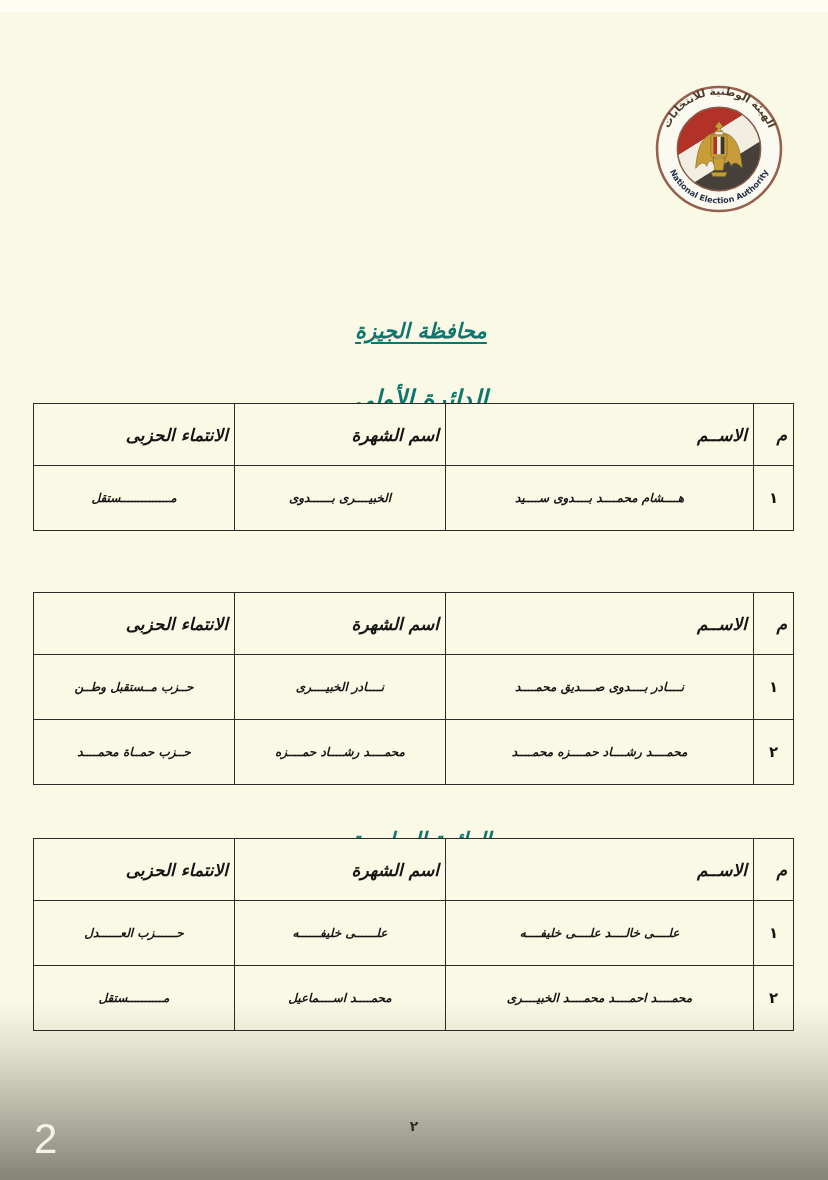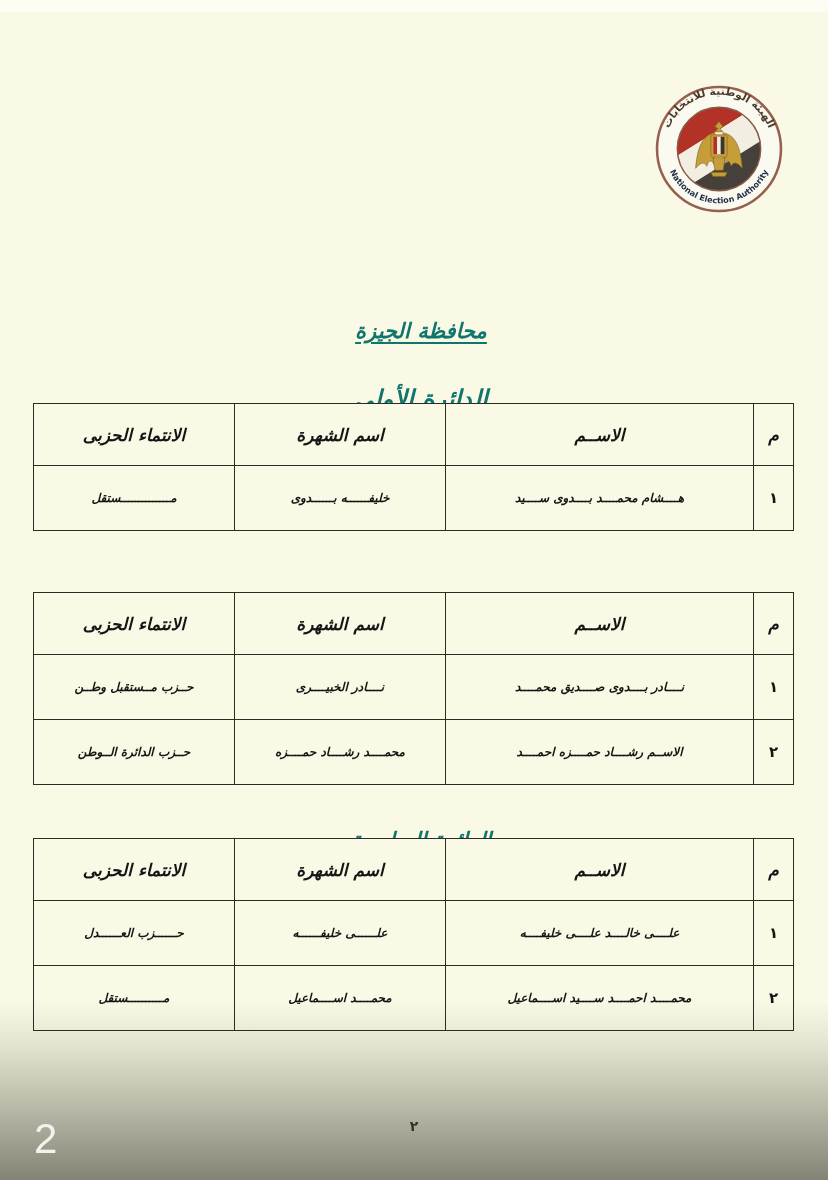--- a/index.html
+++ b/index.html
@@ -37,21 +37,21 @@
     background:#faf9e5;
   }
   .t1{top:403px;} .t2{top:592px;} .t3{top:838px;}
   .cand-table th,.cand-table td{
     border:1px solid #2b2b28;
     text-align:center;vertical-align:middle;
     font-weight:bold;font-style:italic;
     padding:2px 6px;
     overflow:hidden;white-space:nowrap;
   }
-  .cand-table th{height:57px;font-size:17px;}
+  .cand-table th{height:57px;font-size:17px;text-align:right;}
   .cand-table td{height:60px;font-size:12px;}
   .col-num{width:40px;} .col-name{width:308px;} .col-alias{width:211px;} .col-party{width:201px;}
   td.cell-num{font-size:15px;font-style:normal;}
   
   .shade{
     position:absolute;left:0;top:1000px;width:100%;height:180px;
     background:linear-gradient(to bottom,
       rgba(35,35,26,0) 0%,
       rgba(35,35,26,0.10) 25%,
       rgba(35,35,26,0.30) 60%,
@@ -126,21 +126,21 @@
     <tbody>
         <tr>
       <th>م</th>
       <th>الاســم</th>
       <th>اسم الشهرة</th>
       <th>الانتماء الحزبى</th>
     </tr>
     <tr>
       <td class="cell-num">١</td>
       <td>هــــشام محمــــد بــــدوى ســــيد</td>
-      <td>خليفــــــه بــــــدوى</td>
+      <td>الخبيــــرى بــــــدوى</td>
       <td>مــــــــــــــستقل</td>
     </tr>
   </tbody>
     </table>
 
   <table class="cand-table t2" dir="rtl">
     <colgroup>
         <col class="col-num">
         <col class="col-name">
         <col class="col-alias">
@@ -154,23 +154,23 @@
       <th>الانتماء الحزبى</th>
     </tr>
     <tr>
       <td class="cell-num">١</td>
       <td>نــــادر بــــدوى صــــديق محمــــد</td>
       <td>نــــادر الخبيــــرى</td>
       <td>حــزب مــستقبل وطــن</td>
     </tr>
     <tr>
       <td class="cell-num">٢</td>
-      <td>الاســم رشــــاد حمــــزه احمــــد</td>
+      <td>محمــــد رشــــاد حمــــزه محمــــد</td>
       <td>محمــــد رشــــاد حمــــزه</td>
-      <td>حــزب الدائرة الــوطن</td>
+      <td>حــزب حمــاة محمــــد</td>
     </tr>
   </tbody>
     </table>
 
   <table class="cand-table t3" dir="rtl">
     <colgroup>
         <col class="col-num">
         <col class="col-name">
         <col class="col-alias">
         <col class="col-party">
@@ -183,21 +183,21 @@
       <th>الانتماء الحزبى</th>
     </tr>
     <tr>
       <td class="cell-num">١</td>
       <td>علــــى خالــــد علــــى خليفــــه</td>
       <td>علــــــى خليفــــــه</td>
       <td>حــــــزب العــــــدل</td>
     </tr>
     <tr>
       <td class="cell-num">٢</td>
-      <td>محمــــد احمــــد ســــيد اســــماعيل</td>
+      <td>محمــــد احمــــد محمــــد الخبيــــرى</td>
       <td>محمــــد اســــماعيل</td>
       <td>مــــــــــستقل</td>
     </tr>
   </tbody>
     </table>
 
   <div class="page-num-ar">٢</div>
 
   <div class="shade"></div>
   <div class="viewer-badge">2</div>

